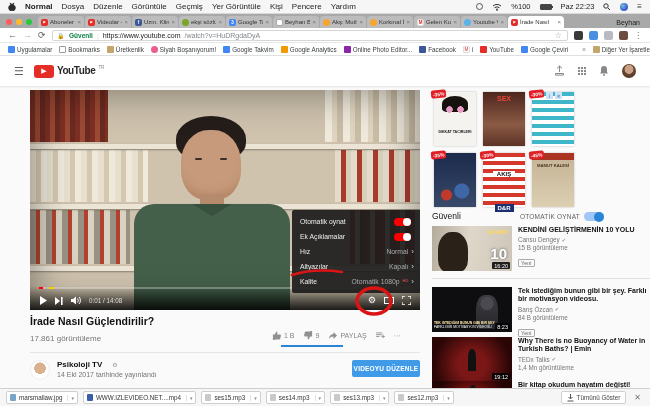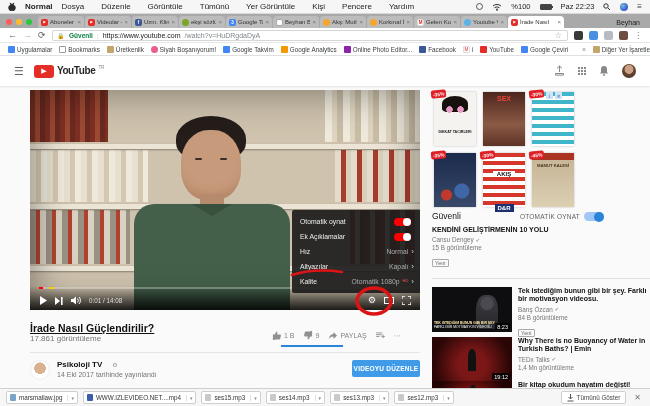--- a/index.html
+++ b/index.html
@@ -139,21 +139,21 @@
   .admark { position:absolute; left:10px; width:5px; height:2px; background:#fc0; }
   .ptime { font-size:6.3px; color:#ddd; }
   .pc .spacer{flex:1;}
   .gear { color:#fff; font-size:9px; line-height:1; font-family:"DejaVu Sans",sans-serif; }
   .theater { width:10px; height:7px; border:1px solid #fff; }
   .pcico { display:inline-flex; }
 
   .annot { position:absolute; left:30px; top:90px; z-index:40; pointer-events:none; }
 
   
-  .v-title { position:absolute; left:30px; top:322px; font-size:10.5px; font-weight:bold; color:#111;text-decoration:underline; }
+  .v-title { position:absolute; left:30px; top:315px; font-size:10.5px; font-weight:bold; color:#111; }
   .v-views { position:absolute; left:30px; top:334px; font-size:8px; color:#767676; }
   .actions { position:absolute; left:272px; top:331px; width:150px; display:flex; align-items:center;
     gap:9px; font-size:7px; color:#848484; }
   .act { display:inline-flex; align-items:center; gap:3px; }
   .sentiment { position:absolute; left:281px; top:345px; width:62px; height:2px; background:#2a84d8; }
   .meta-div { position:absolute; left:30px; top:352px; width:390px; border-top:1px solid #e5e5e5; }
   .ch-avatar { position:absolute; left:30px; top:360px; width:20px; height:20px; border-radius:50%;
     background:radial-gradient(circle at 50% 40%, #d9b18e 40%, #fff 42%); border:1px solid #eee; }
   .ch-name { position:absolute; left:57px; top:360px; font-size:8px; font-weight:bold; color:#111;
     display:flex; gap:10px; align-items:center; }
@@ -242,25 +242,25 @@
 
 <div class="screen">
 
   <div class="menubar">
     <span class="mb-icon">
         <svg class="apple" viewBox="0 0 10 12">
           <path d="M5 3c1-2 3-2 3-2s0 2-1 3c2 0 3 2 3 4s-2 4-3 4-1-.5-2-.5S4 12 3 12 0 10 0 8s1-4 3-4c-1-1-1-3-1-3s2 0 3 2z" fill="#2b2b2b"></path>
         </svg>
       </span>
     <span class="app">Normal</span>
-    <span style="display:flex;gap:17px;">
+    <span style="display:flex;gap:9px;">
       <span class="mb-item">Dosya</span>
         <span class="mb-item">Düzenle</span>
         <span class="mb-item">Görüntüle</span>
-        <span class="mb-item">Tümünü</span>
+        <span class="mb-item">Geçmiş</span>
         <span class="mb-item">Yer Görüntüle</span>
         <span class="mb-item">Kişi</span>
         <span class="mb-item">Pencere</span>
         <span class="mb-item">Yardım</span>
     </span>
     <span class="spacer"></span>
     <span class="circ"></span>
     <span class="mb-icon">
         <svg width="10" height="8" viewBox="0 0 10 8">
           <path d="M1 3a6 6 0 0 1 8 0M2.5 4.8a4 4 0 0 1 5 0M4 6.4a1.8 1.8 0 0 1 2 0" stroke="#333" fill="none" stroke-width="1"></path>
@@ -633,20 +633,26 @@
   <div class="brand"><span>D&amp;R</span></div>
 
   <div class="upnext">Güvenli</div>
   <div class="autoplay">
     <span class="autoplay-label">OTOMATİK OYNAT</span>
     <span class="aptoggle"></span>
   </div>
 
   <div id="sb-list">
     <div class="sb-item" style="top: 226px;">
+        <span class="thumb thumb-1">
+          <span class="ov-small">KENDİNİ</span>
+          <span class="ov-big">10</span>
+
+          <span class="dur">16:20</span>
+        </span>
         <span class="sb-text">
           <div class="sb-title">KENDİNİ GELİŞTİRMENİN 10 YOLU</div>
           <div class="sb-ch">
             <span>Cansu Dengey</span>
             <span class="vcheck">✔</span>
           </div>
           <div class="sb-views">15 B görüntüleme</div>
           <span class="yeni">Yeni</span>
         </span>
       </div>

